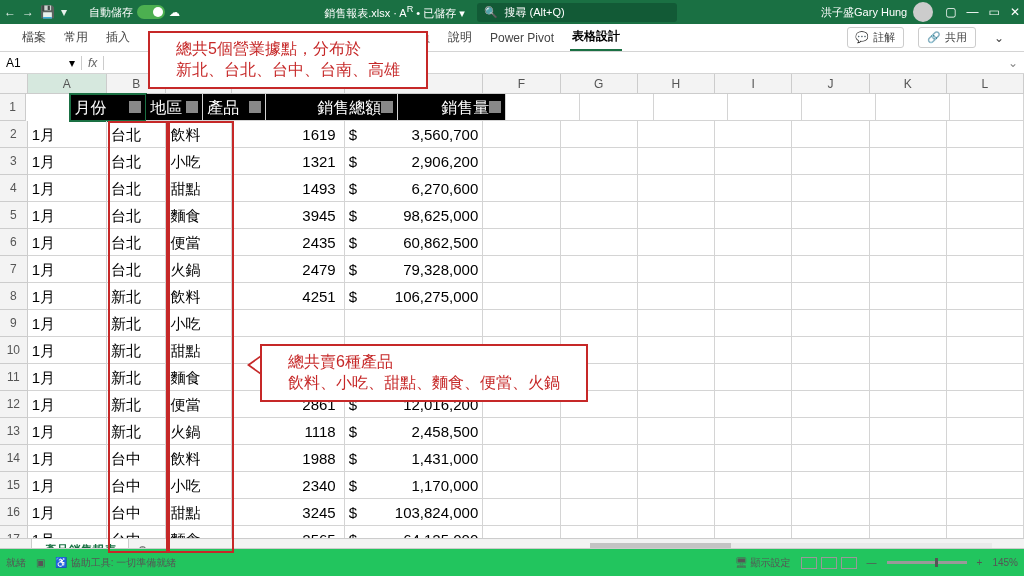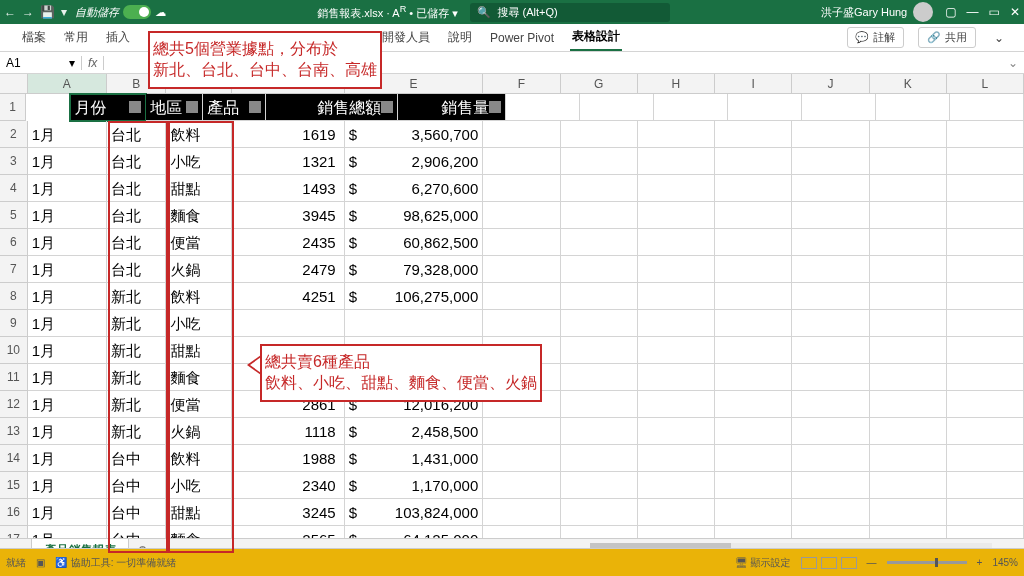--- a/index.html
+++ b/index.html
@@ -1,21 +1,21 @@
 <!DOCTYPE html>
 <html><head>
 <meta charset="utf-8">
 <style>
 * { margin: 0; padding: 0; box-sizing: border-box; font-family: "Microsoft JhengHei", "Segoe UI", sans-serif; }
 body { width: 1024px; height: 576px; overflow: hidden; background: #f3f3f3; position: relative; font-size: 12px; }
 
 .titlebar { height: 24px; background: #1a7043; display: flex; align-items: center; color: #fff; padding: 0 4px; }
 .titlebar .icons-left { display: flex; gap: 6px; align-items: center; }
 .titlebar .icons-left span { opacity: .9; cursor: pointer; }
-.autosave { display: flex; align-items: center; gap: 4px; margin-left: 8px; font-size: 11px; font-style: italic; }
+.autosave { display: flex; align-items: center; gap: 4px; margin-left: 22px; font-size: 11px; }
 .toggle { width: 28px; height: 14px; background: #4caf50; border-radius: 7px; position: relative; }
 .toggle::after { content: ""; position: absolute; width: 10px; height: 10px; background: #fff; border-radius: 50%; top: 2px; right: 2px; }
 .titlebar .center { flex: 1; display: flex; justify-content: center; align-items: center; gap: 12px; }
 .filename { font-size: 11px; }
 .searchbox { background: #125a36; border-radius: 3px; padding: 2px 8px; font-size: 11px; width: 200px; display: flex; align-items: center; gap: 6px; }
 .userbox { display: flex; align-items: center; gap: 6px; font-size: 11px; }
 .avatar { width: 20px; height: 20px; border-radius: 50%; background: #ccc; }
 .winbtns { display: flex; gap: 10px; margin-left: 12px; }
 
 .ribbon-tabs { height: 28px; background: #fff; border-bottom: 1px solid #d4d4d4; display: flex; align-items: center; padding: 0 20px; gap: 14px; font-size: 12px; color: #444; }
@@ -45,33 +45,33 @@
 .num { text-align: right; padding-right: 8px; }
 .cur { display: flex; justify-content: space-between; }
 
 
 .cA { width: 80px; } .cB { width: 60px; } .cC { width: 66px; }
 .cD { width: 114px; } .cE { width: 140px; }
 .cRest { width: 78px; }
 
 .selcell { outline: 2px solid #1a7043; outline-offset: -1px; margin-left: 44px; }
 
-.annot { position: absolute; border: 2px solid #c62828; background: #fff; color: #c62828; font-size: 16px; padding: 6px 3px; z-index: 10; }
+.annot { position: absolute; border: 2px solid #c62828; background: #fff; color: #c62828; font-size: 16px; padding: 6px 26px; z-index: 10; }
 .annot-box { position: absolute; border: 2px solid #c62828; z-index: 9; pointer-events: none; }
 .callout-tri { position: absolute; width: 0; height: 0; border-top: 10px solid transparent; border-bottom: 10px solid transparent; border-right: 14px solid #c62828; z-index: 10; }
 .callout-tri::after { content: ""; position: absolute; top: -8px; left: 3px; border-top: 8px solid transparent; border-bottom: 8px solid transparent; border-right: 11px solid #fff; }
 
 .sheettabs { position: absolute; bottom: 16px; left: 0; right: 0; height: 22px; background: #f3f3f3; border-top: 1px solid #ccc; display: flex; align-items: center; font-size: 12px; }
 .sheettabs .nav { padding: 0 8px; color: #888; }
 .sheettab { background: #fff; border: 1px solid #ccc; border-bottom: none; padding: 3px 12px; color: #1a7043; font-weight: 600; }
 .addsheet { padding: 0 8px; color: #666; }
 .hscroll { flex: 1; margin: 0 10px; height: 14px; background: #eaeaea; position: relative; }
 .hscroll .thumb { position: absolute; left: 0; width: 35%; height: 100%; background: #c4c4c4; }
 
-.statusbar { position: absolute; bottom: 0; left: 0; right: 0; height: 28px; background: #eab308; border-top: 1px solid #ccc; display: flex; align-items: center; font-size: 10px; color: #555; padding: 0 6px; gap: 10px; }
+.statusbar { position: absolute; bottom: 0; left: 0; right: 0; height: 28px; background: #22c55e; border-top: 1px solid #ccc; display: flex; align-items: center; font-size: 10px; color: #555; padding: 0 6px; gap: 10px; }
 .statusbar .spacer { flex: 1; }
 .viewbtns { display: flex; gap: 4px; }
 .viewbtns span { width: 16px; height: 12px; border: 1px solid #999; }
 .zoomslider { width: 80px; height: 3px; background: #999; position: relative; }
 .zoomslider::after { content: ""; position: absolute; left: 60%; top: -3px; width: 3px; height: 9px; background: #555; }
 </style>
 </head>
 <body>
 
 <div class="titlebar">

